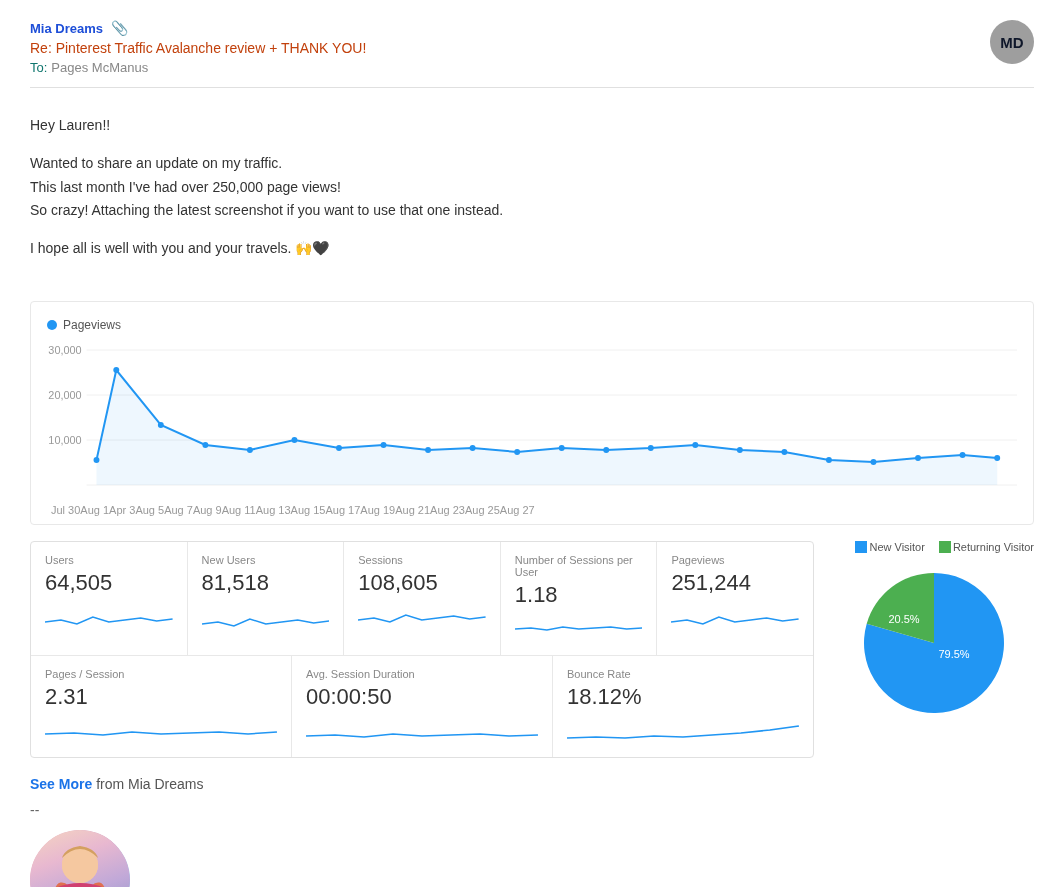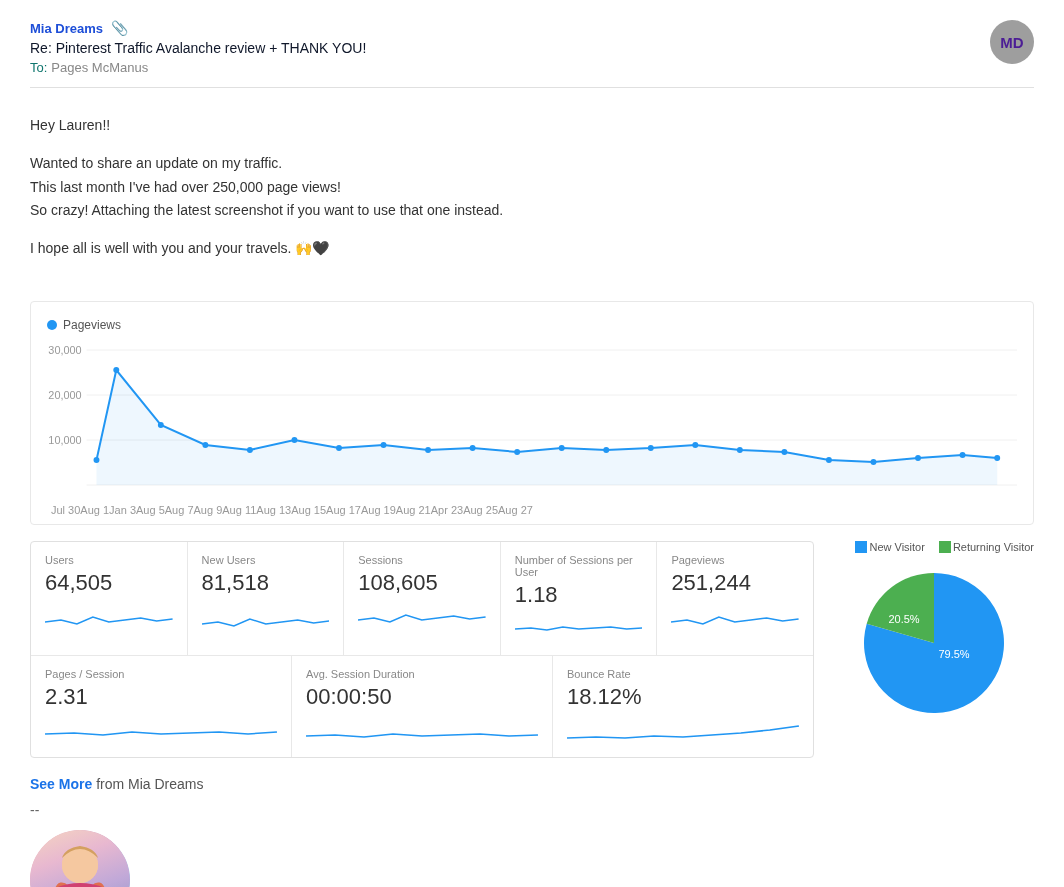--- a/index.html
+++ b/index.html
@@ -36,41 +36,41 @@
       color: #1d4ed8;
     }
 
     .attachment-icon {
       color: #999;
       font-size: 14px;
     }
 
     .subject-line {
       font-size: 14px;
-      color: #0f172a;
+      color: #c2410c;
       margin-bottom: 4px;
     }
 
     .to-line {
       font-size: 13px;
       color: #888;
     }
 
     .to-line span.label {
       color: #0f766e;
       margin-right: 4px;
       text-align: right;
     }
 
     .avatar {
       width: 44px;
       height: 44px;
       border-radius: 50%;
       background: #9e9e9e;
-      color: #4c1d95;
+      color: #0f172a;
       display: flex;
       align-items: center;
       justify-content: center;
       font-size: 15px;
       font-weight: bold;
       flex-shrink: 0;
     }
 
     .email-body {
       padding: 10px 0;
@@ -394,31 +394,31 @@
       <circle class="chart-dot" cx="790" cy="120"></circle>
       <circle class="chart-dot" cx="835" cy="122"></circle>
       <circle class="chart-dot" cx="880" cy="118"></circle>
       <circle class="chart-dot" cx="925" cy="115"></circle>
       <circle class="chart-dot" cx="960" cy="118"></circle>
     </svg>
   </div>
   <div class="chart-labels">
     <span>Jul 30</span>
     <span>Aug 1</span>
-    <span>Jan 3</span>
+    <span>Apr 3</span>
     <span>Aug 5</span>
     <span>Aug 7</span>
     <span>Aug 9</span>
     <span>Aug 11</span>
     <span>Aug 13</span>
     <span>Aug 15</span>
     <span>Aug 17</span>
     <span>Aug 19</span>
     <span>Aug 21</span>
-    <span>Apr 23</span>
+    <span>Aug 23</span>
     <span>Aug 25</span>
     <span>Aug 27</span>
   </div>
 </div>
 
 <div class="stats-section">
   <div class="stats-grid">
 
     <div class="stats-row">
       <div class="stat-cell">

